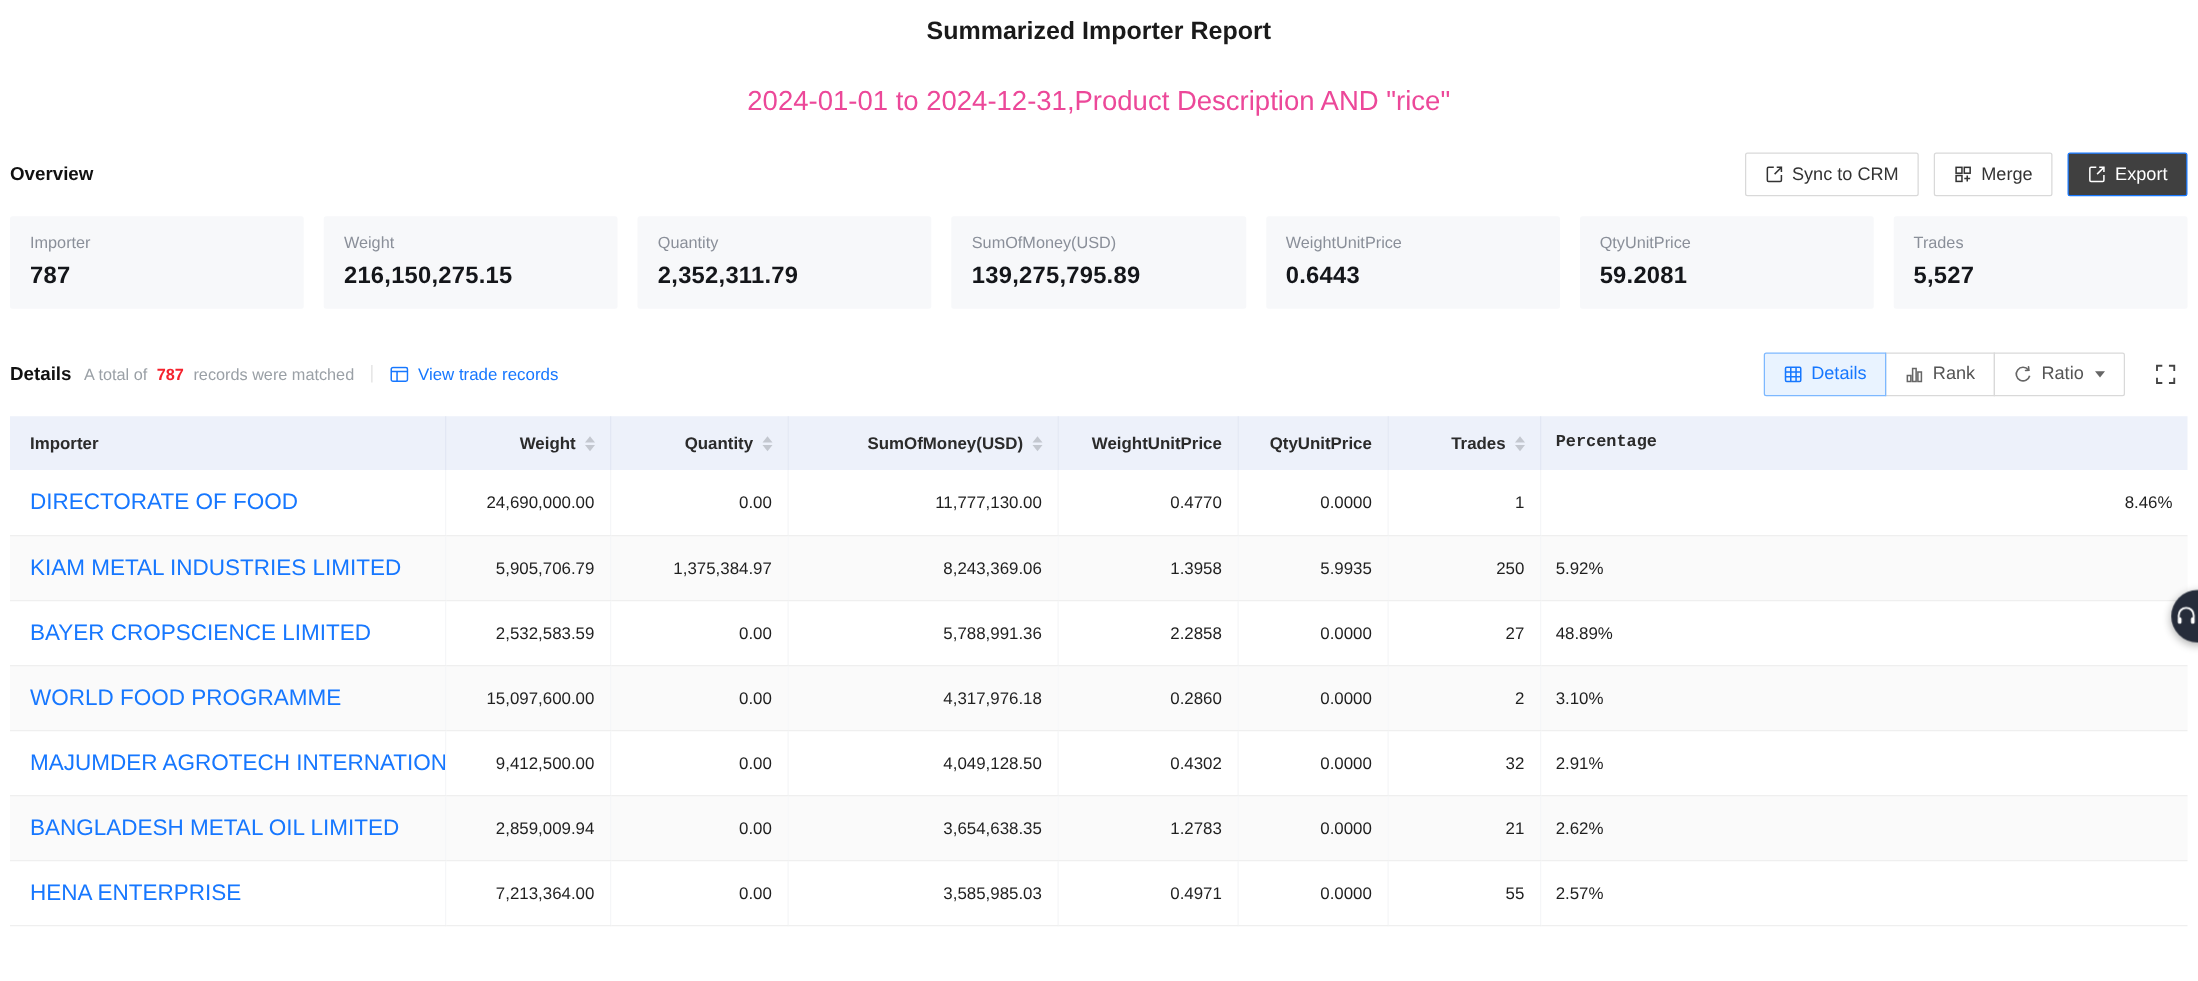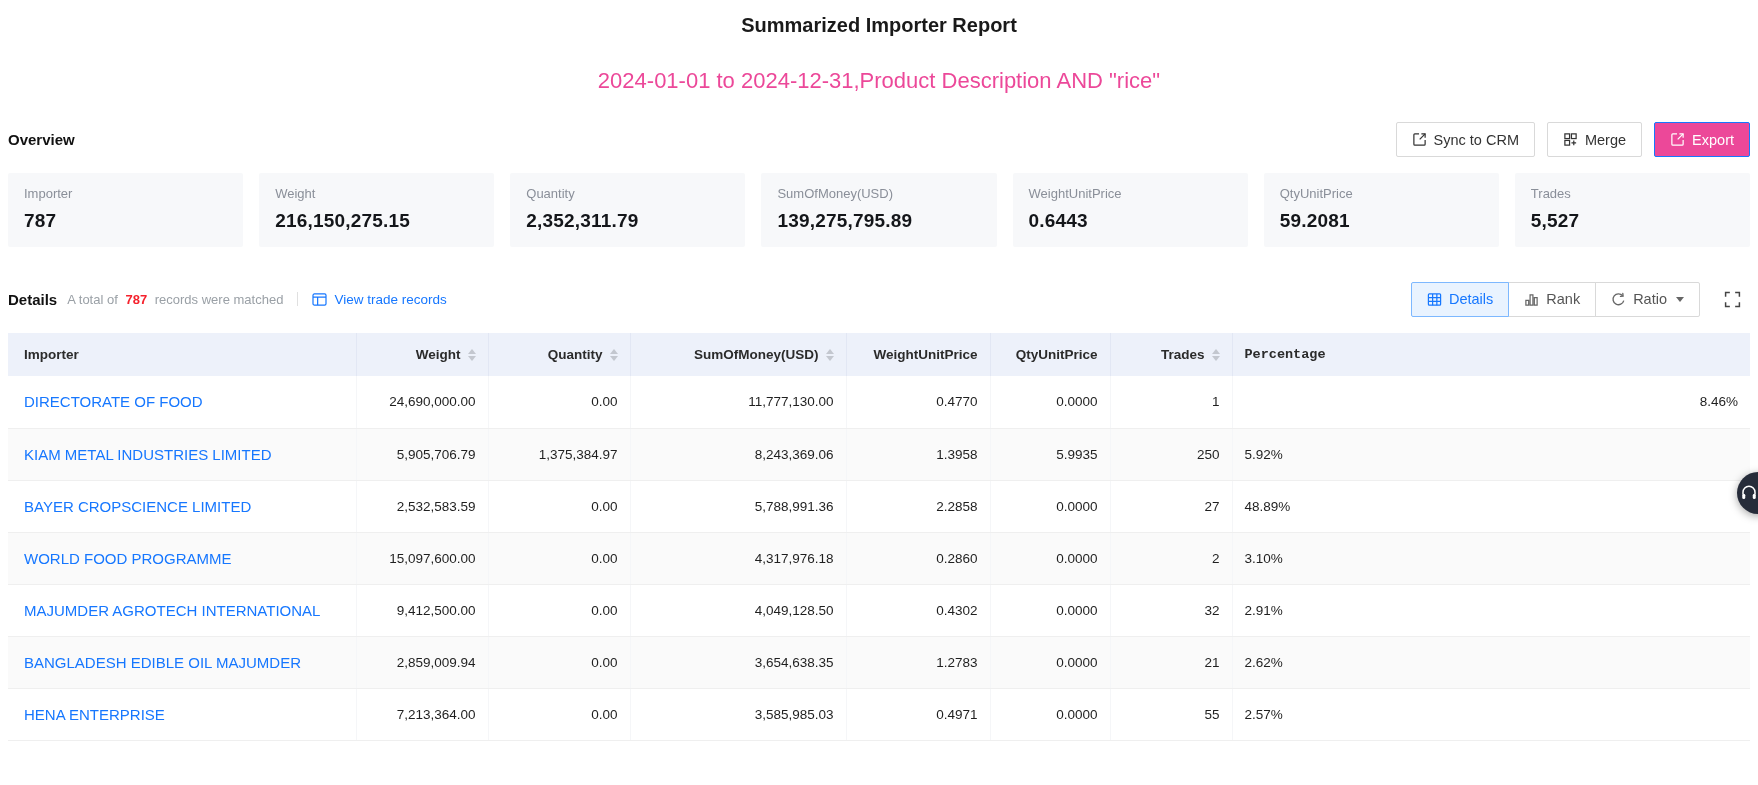--- a/index.html
+++ b/index.html
@@ -16,21 +16,21 @@
 
   .section-row { display: flex; justify-content: space-between; align-items: center; margin-top: 28px; }
   .section-title { font-size: 15px; font-weight: 700; color: #111; }
 
   .actions { display: flex; gap: 12px; align-items: center; }
   .btn {
     display: inline-flex; align-items: center; gap: 7px; height: 35px; padding: 0 15px;
     background: #fff; border: 1px solid #d9d9d9; border-radius: 2px;
     font-size: 14.5px; color: #333; cursor: pointer; font-family: inherit; white-space: nowrap;
   }
-  .btn-primary { background: #ec4899; border-color: #1677ff; color: #fff; }
+  .btn-primary { background: #404040; border-color: #1677ff; color: #fff; }
   .btn svg { flex: 0 0 auto; }
 
   .stats-row { display: flex; gap: 16px; margin-top: 16px; }
   .stat-card { flex: 1 1 0; background: #f7f8fa; border-radius: 2px; padding: 13px 16px 15px; }
   .stat-label { font-size: 13px; color: #8a8f99; }
   .stat-value { margin-top: 9px; font-size: 19px; font-weight: 700; color: #14161a; letter-spacing: .2px; }
 
   .details-row { margin-top: 34px; }
   .details-left { display: flex; align-items: center; }
   .match-text { font-size: 13px; color: #9aa0a6; margin-left: 10px; }
@@ -60,21 +60,21 @@
   .cu { width: 0; height: 0; border-left: 4px solid transparent; border-right: 4px solid transparent; border-bottom: 5px solid #c3c7cf; }
   .cd { width: 0; height: 0; border-left: 4px solid transparent; border-right: 4px solid transparent; border-top: 5px solid #c3c7cf; }
 
   tbody td {
     height: 52px; padding: 0 12px; font-size: 13.5px; color: #1f1f1f;
     border-bottom: 1px solid #efefef; border-right: 1px solid #f5f6f8; white-space: nowrap; overflow: hidden;
   }
   tbody td:first-child { padding-left: 16px; }
   tbody td:last-child { border-right: none; }
   tbody tr:nth-child(even) { background: #fafafa; }
-  tbody a.link { font-size: 15px; }
+  tbody a.link { font-size: 18px; }
 
   .support-fab {
     position: fixed; right: -21px; top: 472px; width: 42px; height: 42px; border-radius: 50%;
     background: #262c3a; display: flex; align-items: center; justify-content: center;
     box-shadow: 0 2px 8px rgba(0,0,0,.35); cursor: pointer;
   }
 </style>
 </head>
 <body>
 
@@ -317,21 +317,21 @@
           <td style="text-align:right">9,412,500.00</td>
           <td style="text-align:right">0.00</td>
           <td style="text-align:right">4,049,128.50</td>
           <td style="text-align:right">0.4302</td>
           <td style="text-align:right">0.0000</td>
           <td style="text-align:right">32</td>
           <td style="text-align:left">2.91%</td>
         </tr>
         <tr>
           <td style="text-align:left">
-                <a href="#" class="link">BANGLADESH EDIBLE OIL MAJUMDER</a>
+                <a href="#" class="link">BANGLADESH METAL OIL LIMITED</a>
               </td>
           <td style="text-align:right">2,859,009.94</td>
           <td style="text-align:right">0.00</td>
           <td style="text-align:right">3,654,638.35</td>
           <td style="text-align:right">1.2783</td>
           <td style="text-align:right">0.0000</td>
           <td style="text-align:right">21</td>
           <td style="text-align:left">2.62%</td>
         </tr>
         <tr>

